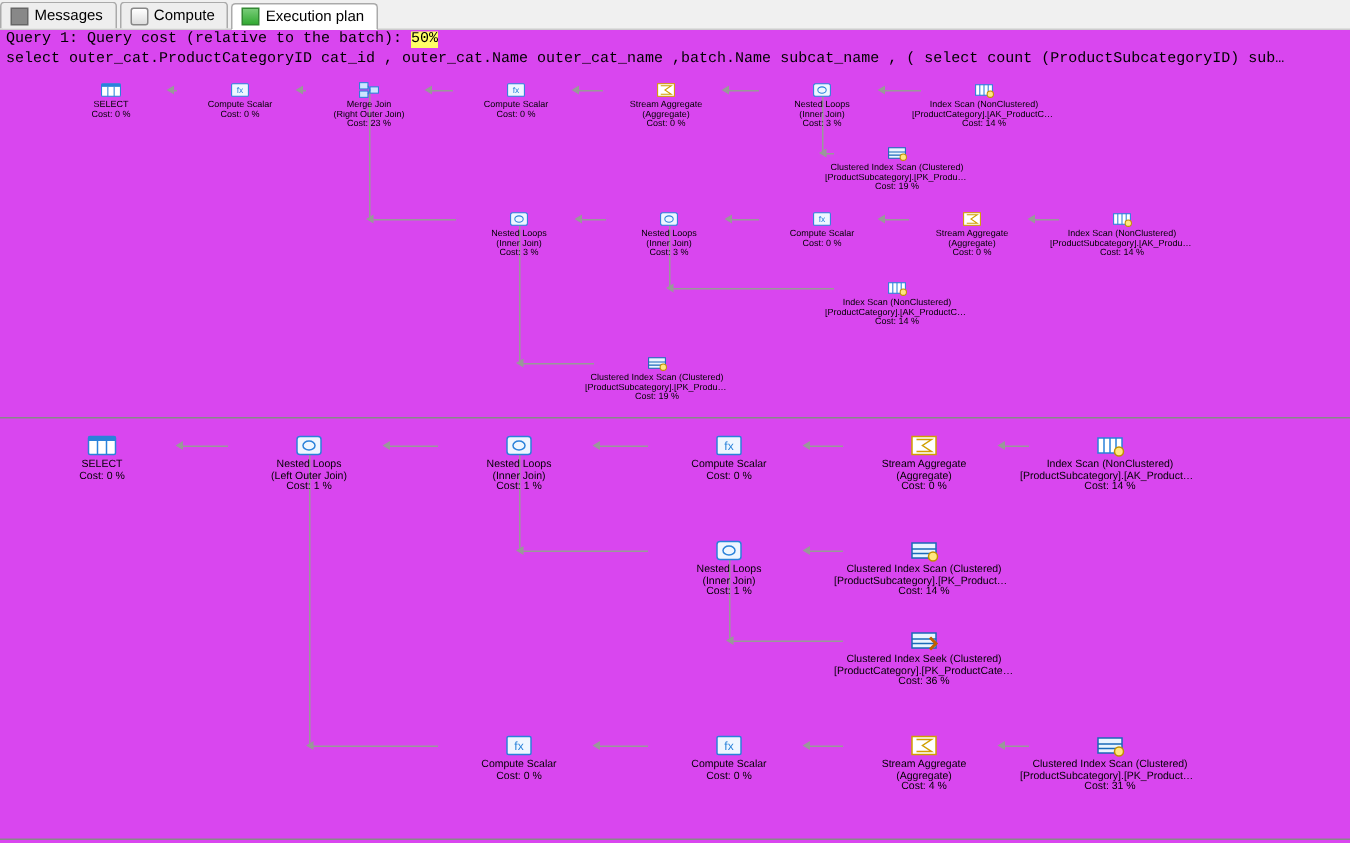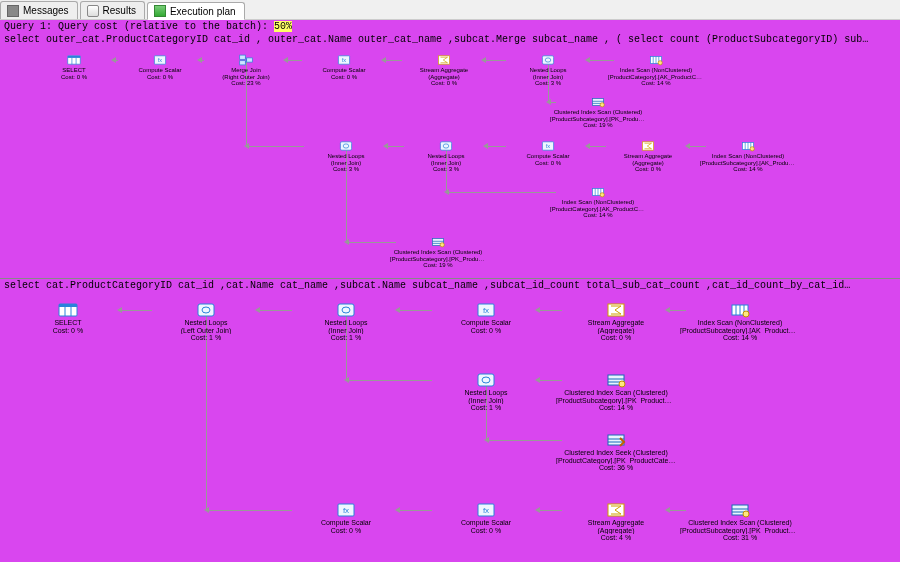--- a/index.html
+++ b/index.html
@@ -102,33 +102,33 @@
 </head>
 <body>
 
 <div class="tabs">
   <div class="tab">
     <span class="ticon ticon-grid"></span>
     <span>Messages</span>
   </div>
   <div class="tab">
     <span class="ticon ticon-msg"></span>
-    <span>Results</span>
+    <span>Compute</span>
   </div>
   <div class="tab active">
     <span class="ticon ticon-plan"></span>
     <span>Execution plan</span>
   </div>
 </div>
 
 <div class="plan-area">
   <div class="scroll-content" id="scroll-content">
       <div class="query-block">
         <div class="q-header"><span>Query 1: Query cost (relative to the batch): </span><span class="pct">50%</span></div>
-        <div class="q-header">select outer_cat.ProductCategoryID cat_id , outer_cat.Name outer_cat_name ,subcat.Merge subcat_name , ( select count (ProductSubcategoryID) sub…</div>
+        <div class="q-header">select outer_cat.ProductCategoryID cat_id , outer_cat.Name outer_cat_name ,batch.Name subcat_name , ( select count (ProductSubcategoryID) sub…</div>
         <div class="plan-canvas" style="height: 232px;">
           <div class="hl" style="left:116px;top:14px;width:2px"></div>
          <div class="arrow" style="left:111px;top:11px"></div>
           <div class="hl" style="left:202px;top:14px;width:2px"></div>
          <div class="arrow" style="left:197px;top:11px"></div>
           <div class="hl" style="left:288px;top:14px;width:14px"></div>
          <div class="arrow" style="left:283px;top:11px"></div>
           <div class="hl" style="left:386px;top:14px;width:16px"></div>
          <div class="arrow" style="left:381px;top:11px"></div>
           <div class="hl" style="left:486px;top:14px;width:20px"></div>
@@ -274,21 +274,20 @@
                 <line x1="2" y1="7" x2="18" y2="7" stroke="#1a6ab8"></line>
                 <line x1="2" y1="10" x2="18" y2="10" stroke="#1a6ab8"></line>
                 <circle cx="16" cy="12" r="3" fill="#ffe680" stroke="#c09000"></circle>
               </svg></span>
        <div class="nlabel">Clustered Index Scan (Clustered)</div>
        <div class="nlabel">[ProductSubcategory].[PK_ProductSub…</div>
        <div class="ncost">Cost: 19 %</div></div>
         </div>
       </div>
       <div class="query-block">
-        <div class="q-header">select cat.ProductCategoryID cat_id ,cat.Name cat_name ,subcat.Name subcat_name ,subcat_id_count total_sub_cat_count ,cat_id_count_by_cat_id…</div>
         <div class="plan-canvas" style="height: 280px;">
           <div class="hl" style="left:122px;top:18px;width:30px"></div>
          <div class="arrow" style="left:117px;top:15px"></div>
           <div class="hl" style="left:260px;top:18px;width:32px"></div>
          <div class="arrow" style="left:255px;top:15px"></div>
           <div class="hl" style="left:400px;top:18px;width:32px"></div>
          <div class="arrow" style="left:395px;top:15px"></div>
           <div class="hl" style="left:540px;top:18px;width:22px"></div>
          <div class="arrow" style="left:535px;top:15px"></div>
           <div class="hl" style="left:670px;top:18px;width:16px"></div>

